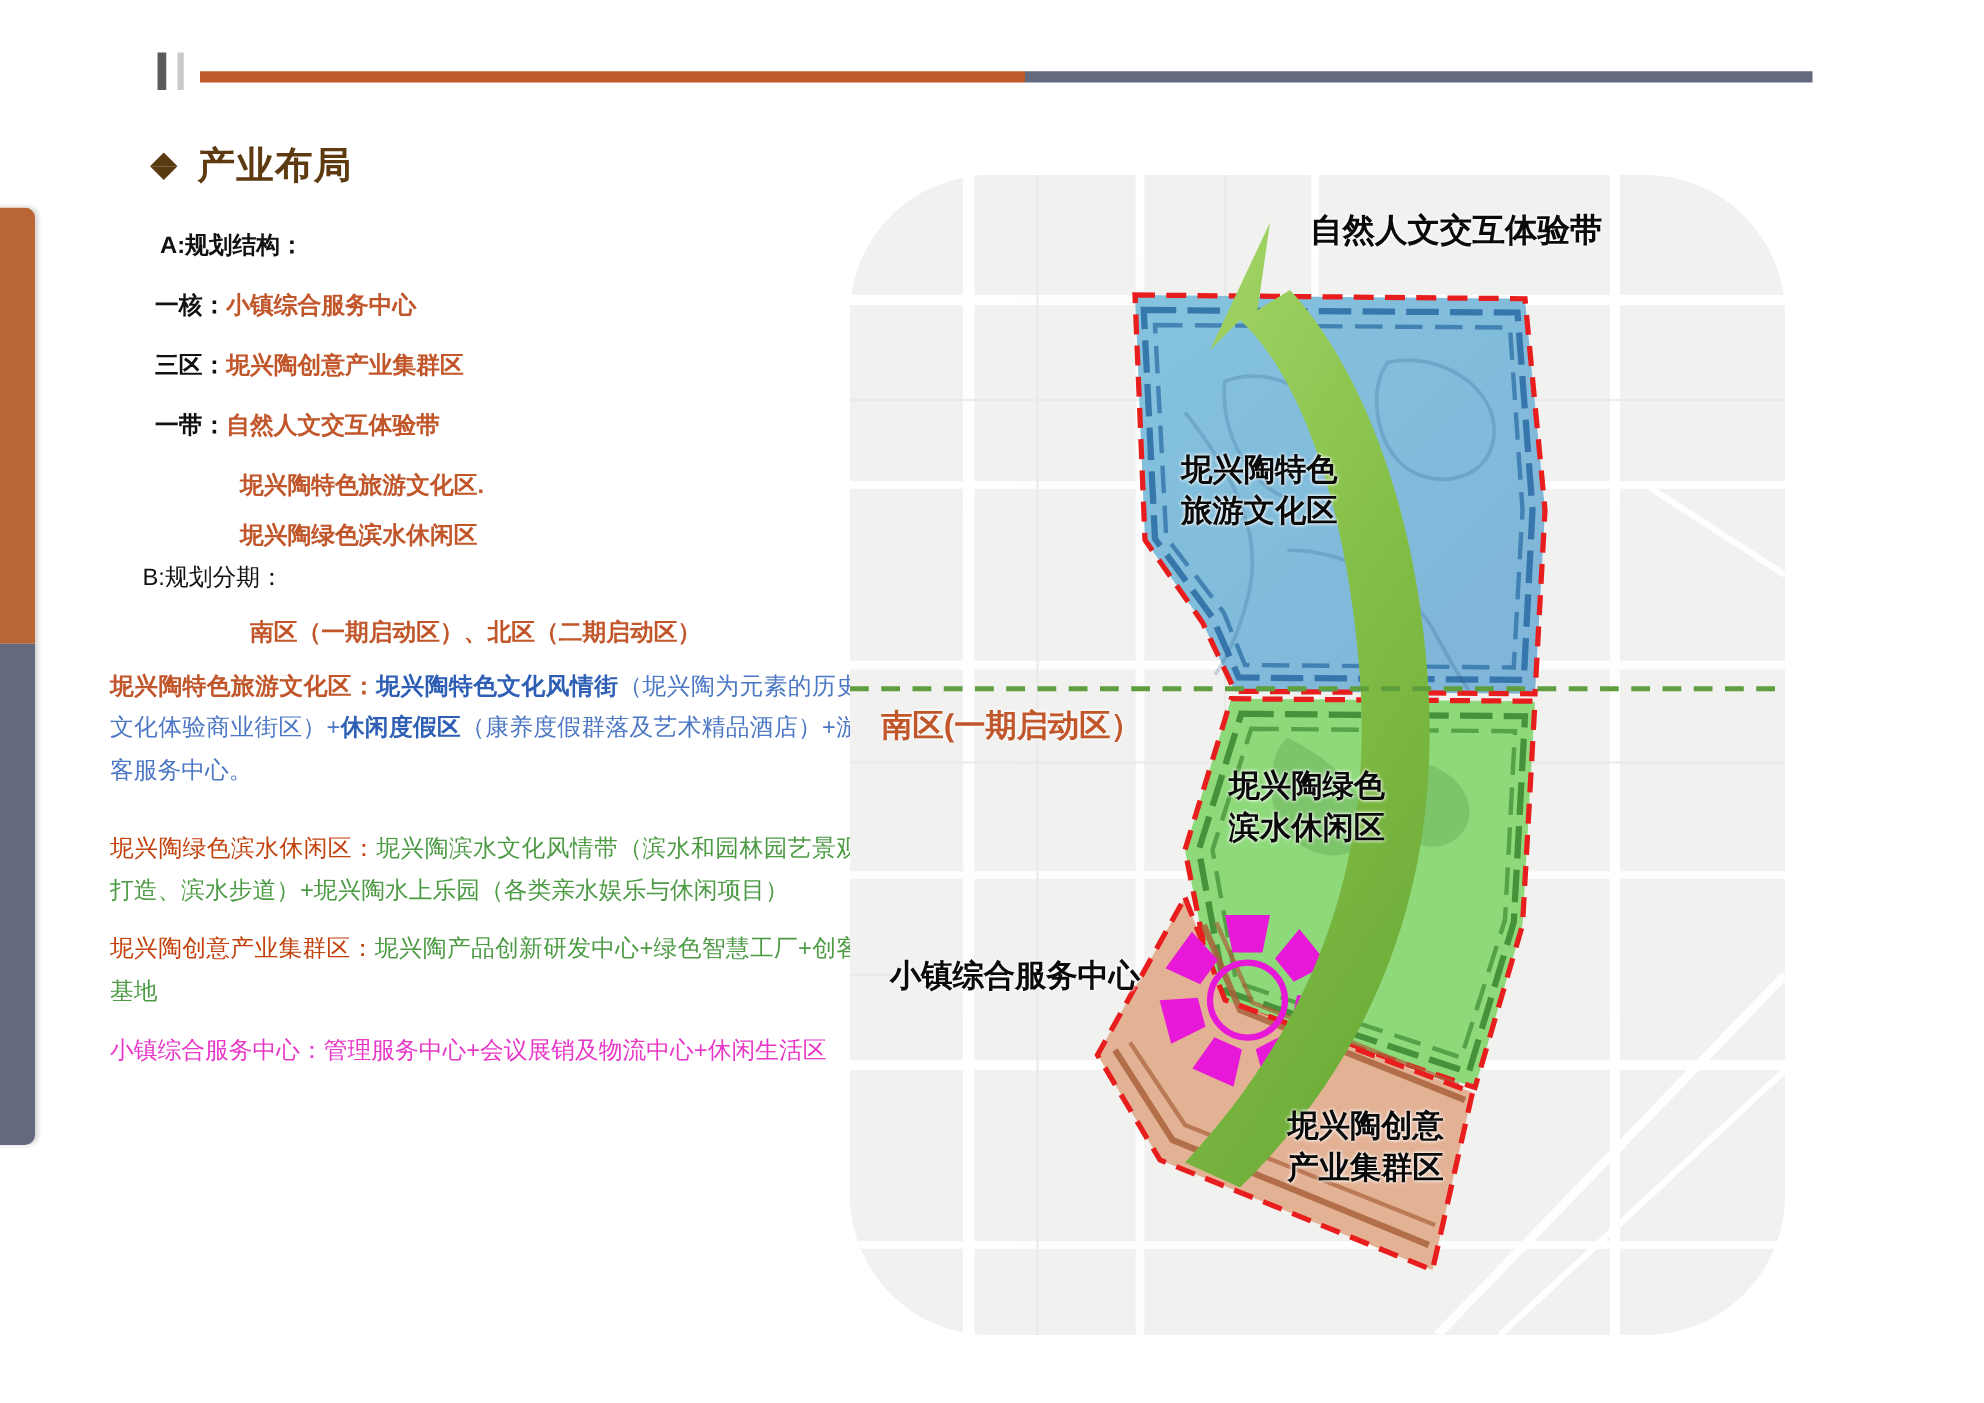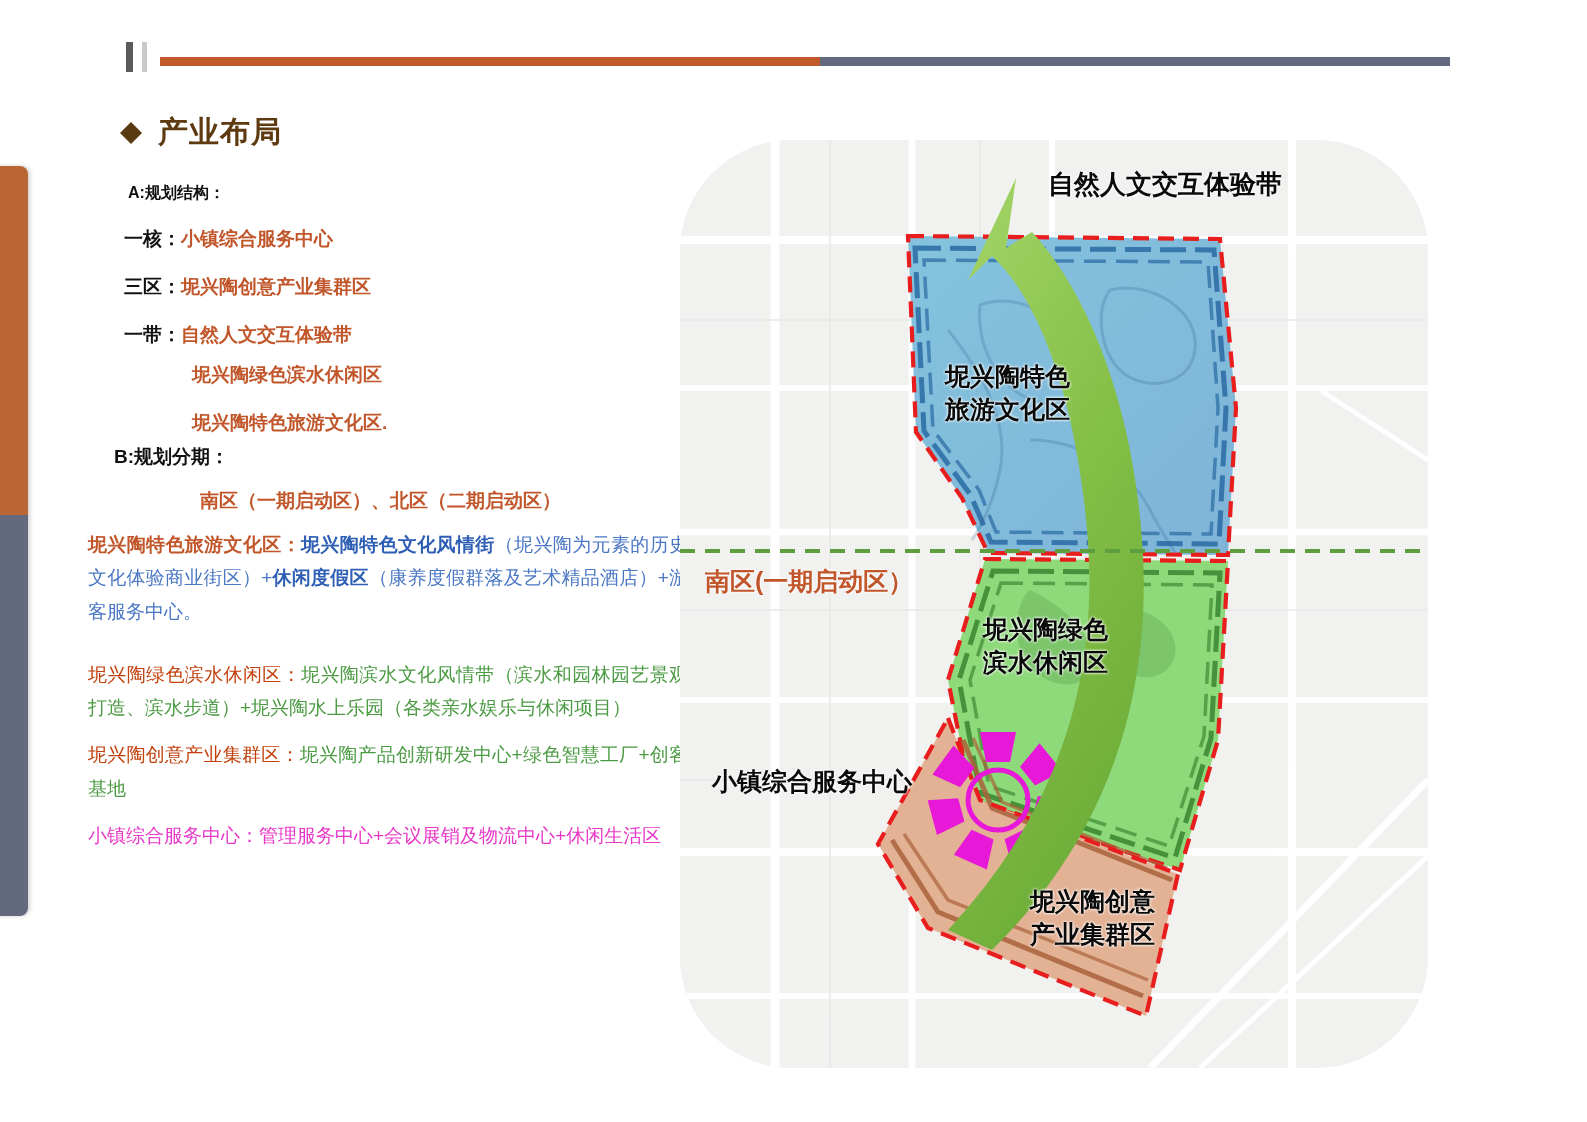--- a/index.html
+++ b/index.html
@@ -66,22 +66,22 @@
     position: relative; top: -11px;
   }
   .diamond::after {
     content: ""; position: absolute;
     left: -11px; top: 11px;
     width: 0; height: 0;
     border: 11px solid transparent;
     border-top-color: #5A3A10;
   }
 
-  .lbl-a { margin: 30px 0 0 40px; font-size: 16px; font-weight: bold; color: #111; }
-  .lbl-b { margin: 8px 0 0 26px;  font-size: 19px; font-weight: bold; color: #111; }
+  .lbl-a { margin: 30px 0 0 40px; font-size: 19px; font-weight: bold; color: #111; }
+  .lbl-b { margin: 8px 0 0 26px;  font-size: 19px; font-weight: normal; color: #111; }
 
   .struct-row {
     margin: 22px 0 0 36px;
     font-size: 19px; font-weight: bold; color: #111;
     white-space: nowrap;
   }
   .struct-row .val { color: #C1562B; }
   .struct-sub {
     margin: 14px 0 0 104px;
     font-size: 19px; font-weight: bold; color: #C1562B;
@@ -155,22 +155,22 @@
     </div>
 
     <div class="struct-row">
       <span>三区：</span><span class="val">坭兴陶创意产业集群区</span>
     </div>
 
     <div class="struct-row">
       <span>一带：</span><span class="val">自然人文交互体验带</span>
     </div>
 
+    <div class="struct-sub wide">坭兴陶特色旅游文化区.</div>
     <div class="struct-sub">坭兴陶绿色滨水休闲区</div>
-    <div class="struct-sub wide">坭兴陶特色旅游文化区.</div>
 
     <div class="lbl-b">B:规划分期：</div>
     <div class="phase-line">南区（一期启动区）、北区（二期启动区）</div>
 
     <div class="para blue">
       <span class="hd-orange">坭兴陶特色旅游文化区：</span><span class="hd-blue">坭兴陶特色文化风情街</span><span>（坭兴陶为元素的历史文化体验商业街区）+</span><span class="hd-blue">休闲度假区</span><span>（康养度假群落及艺术精品酒店）+游客服务中心。</span>
     </div>
 
     <div class="para green gap">
       <span class="hd-green">坭兴陶绿色滨水休闲区：</span><span>坭兴陶滨水文化风情带（滨水和园林园艺景观打造、滨水步道）+坭兴陶水上乐园（各类亲水娱乐与休闲项目）</span>

